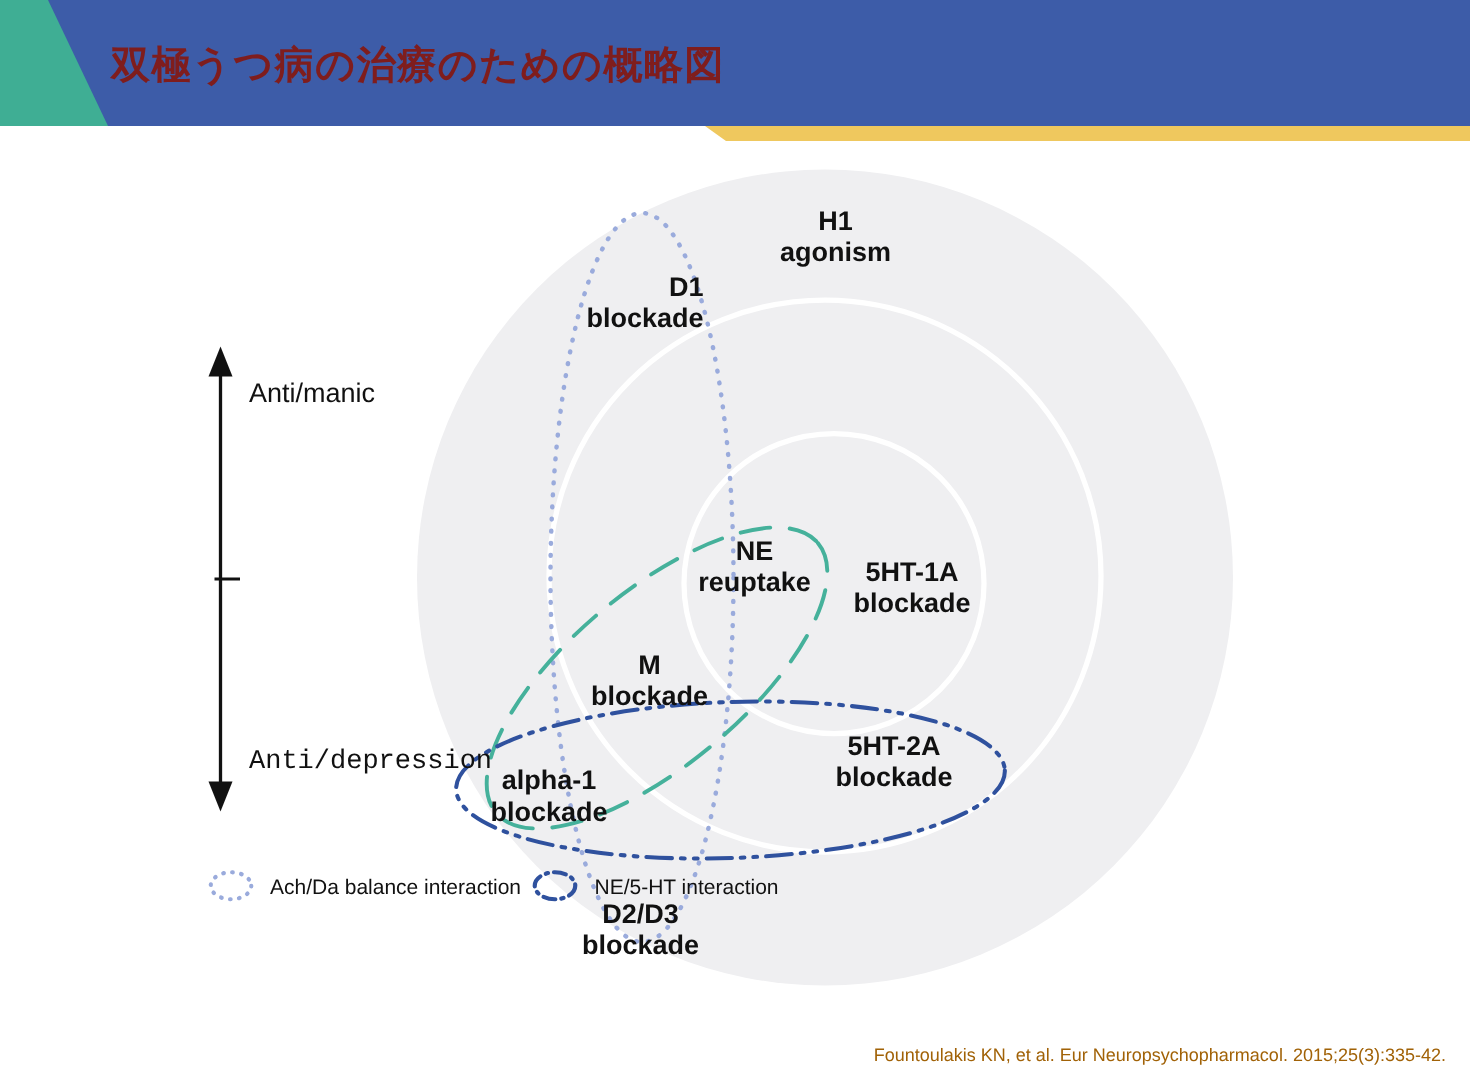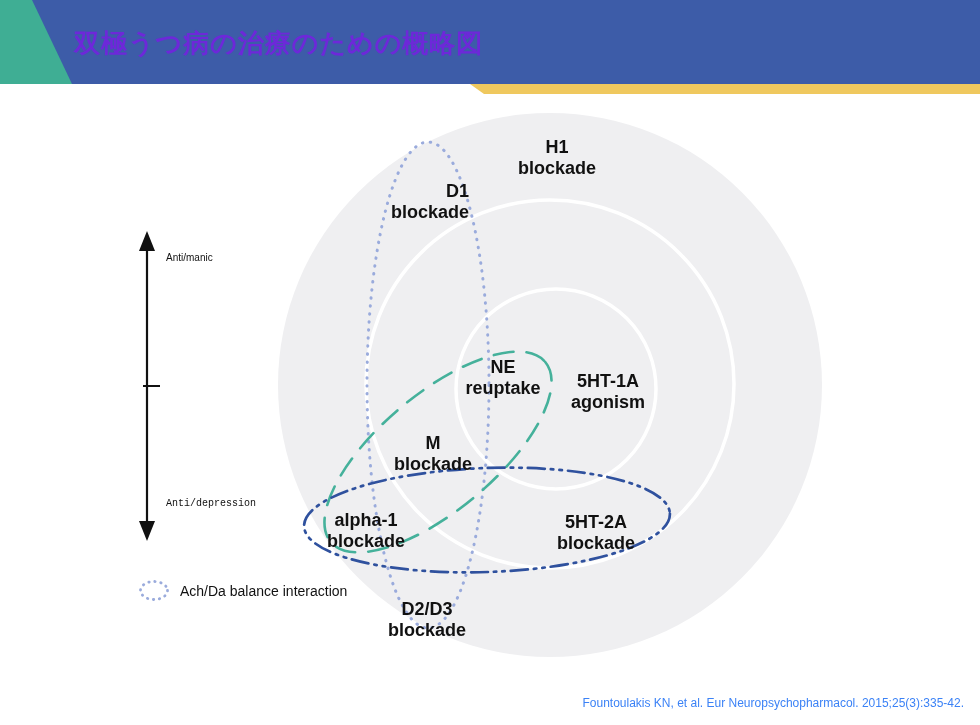--- a/index.html
+++ b/index.html
@@ -25,48 +25,48 @@
     clip-path: polygon(0 0, 40% 0, 90% 100%, 0 100%);
   }
   .yellow-strip {
     position: absolute; left: 470px; top: 84px;
     width: 510px; height: 10px;
     background: #EFC85E;
     clip-path: polygon(0 0, 100% 0, 100% 100%, 14px 100%);
   }
   .title {
     position: absolute; left: 74px; top: 26px;
-    font-size: 26px; font-weight: bold; color: #6d28d9;
+    font-size: 26px; font-weight: bold; color: #7f1d1d;
     letter-spacing: 1px; white-space: nowrap;
   }
   
   .diagram-svg { position: absolute; left: 0; top: 0; width: 980px; height: 725px; }
   .receptor-label {
     position: absolute;
     transform: translate(-50%, -50%);
     font-size: 18px; font-weight: 600; line-height: 21px;
     text-align: center; white-space: pre-line; color: #111111;
   }
   .axis-label {
     position: absolute;
-    font-size: 10px; font-weight: 400; color: #111111;
+    font-size: 18px; font-weight: 400; color: #111111;
     white-space: nowrap;
   }
   
   .legend {
     position: absolute; left: 138px; top: 579px;
     display: flex; flex-direction: row; gap: 7px;
   }
   .legend-row { display: flex; align-items: center; height: 23px; }
   .legend-row svg { width: 34px; height: 23px; flex: 0 0 auto; }
   .legend-label { margin-left: 8px; font-size: 14px; color: #111111; white-space: nowrap; }
   
   .citation {
     position: absolute; right: 16px; top: 696px;
-    font-size: 12px; color: #3b82f6; white-space: nowrap; margin-left: 25px;
+    font-size: 12px; color: #a16207; white-space: nowrap; margin-left: 25px;
   }
 </style>
 </head>
 <body>
 
 <div class="banner"></div>
 <div class="teal-corner"></div>
 <div class="yellow-strip"></div>
 <h1 class="title">双極うつ病の治療のための概略図</h1>
 
@@ -80,41 +80,47 @@
   <ellipse cx="438" cy="452" rx="140" ry="58" fill="none" transform="rotate(-40 438 452)" stroke-width="2.6" stroke-dasharray="20 13" stroke-linecap="round" stroke="#45B19B"></ellipse>
   <ellipse cx="487" cy="520" rx="183" ry="52" fill="none" transform="rotate(-2 487 520)" stroke-width="2.7" stroke-dasharray="17 6 2.5 6 2.5 6" stroke-linecap="round" stroke="#2F519E"></ellipse>
 
   <line x1="147" y1="246" x2="147" y2="528" stroke-width="2.2" stroke="#111111"></line>
   <polygon points="147,231 139,251 155,251" fill="#111111"></polygon>
   <polygon points="147,541 139,521 155,521" fill="#111111"></polygon>
   <line x1="143" y1="386" x2="160" y2="386" stroke-width="2" stroke="#111111"></line>
 </svg>
 
 <div class="receptor-label" style="left:557px; top:158px;">H1
-blockade</div>
+agonism</div>
 <div class="receptor-label" style="left:430px; top:202px;text-align:right;">D1
 blockade</div>
 <div class="receptor-label" style="left:503px; top:378px;">NE
 reuptake</div>
 <div class="receptor-label" style="left:608px; top:392px;">5HT-1A
-agonism</div>
+blockade</div>
 <div class="receptor-label" style="left:433px; top:454px;">M
 blockade</div>
 <div class="receptor-label" style="left:366px; top:516px;margin-top:15px;">alpha-1
 blockade</div>
-<div class="receptor-label" style="left:596px; top:533px;">5HT-2A
+<div class="receptor-label" style="left:596px; top:508px;">5HT-2A
 blockade</div>
 <div class="receptor-label" style="left:427px; top:572px;margin-top:48px;">D2/D3
 blockade</div>
 
 <div class="axis-label" style="left:166px; top:252px;">Anti/manic</div>
 <div class="axis-label" style="left:166px; top:498px;font-family:Liberation Mono, monospace;">Anti/depression</div>
 
 <div class="legend">
   <div class="legend-row">
     <svg viewBox="0 0 34 23">
       <ellipse cx="16" cy="11.5" rx="13.5" ry="9" fill="none" stroke-width="2.8" stroke-dasharray="0.4 5.6" stroke-linecap="round" stroke="#9AABDC"></ellipse>
     </svg>
     <span class="legend-label">Ach/Da balance interaction</span>
   </div>
+  <div class="legend-row">
+    <svg viewBox="0 0 34 23">
+      <ellipse cx="16" cy="11.5" rx="13.5" ry="9" fill="none" stroke-width="2.8" stroke-dasharray="8 4 1.5 4" stroke-linecap="round" stroke="#2F519E"></ellipse>
+    </svg>
+    <span class="legend-label">NE/5-HT interaction</span>
+  </div>
 </div>
 
 <div class="citation">Fountoulakis KN, et al. Eur Neuropsychopharmacol. 2015;25(3):335-42.</div>
 
 </body></html>

